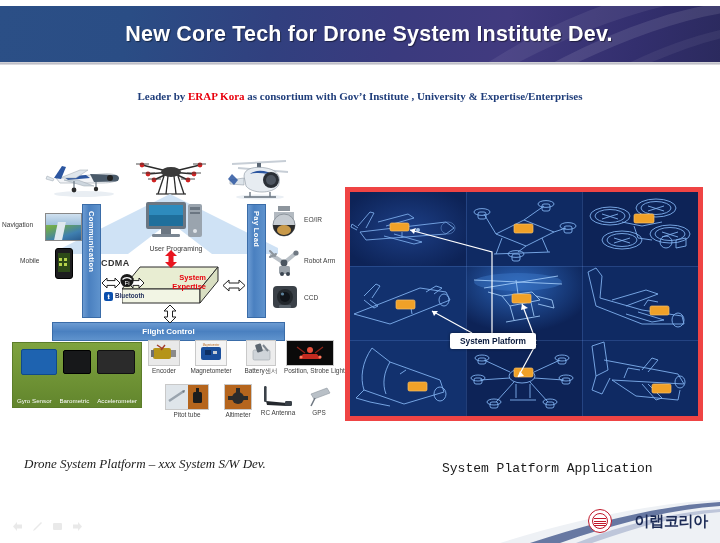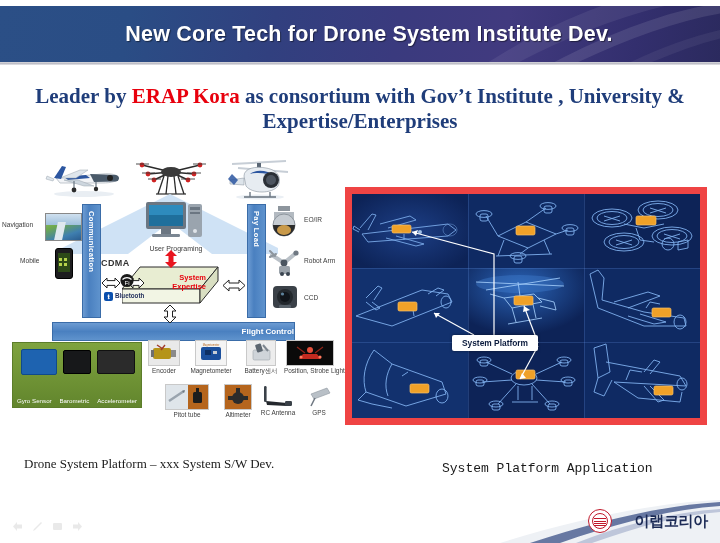--- a/index.html
+++ b/index.html
@@ -31,21 +31,21 @@
   .tb-underline{
     position:absolute;left:0;top:62px;width:720px;height:3px;
     background:linear-gradient(180deg,#d8d8dd 0%,#b9b9c2 60%,#f2f2f5 100%);
   }
 
   
   .subtitle{
     position:absolute;left:24px;top:84px;width:672px;
     text-align:center;
     font-family:"Liberation Serif", serif;
-    font-size:21px;font-weight:bold;color:#1f3d7a;
+    font-size:11px;font-weight:bold;color:#1f3d7a;
     line-height:25px;
   }
   .subtitle .hl{color:#e8000d;}
 
   
   .left-diagram{position:absolute;left:4px;top:150px;width:332px;height:275px;}
 
   .aircraft-row{position:absolute;left:0;top:0;width:332px;height:52px;}
   .ac{position:absolute;}
 
@@ -70,21 +70,21 @@
     padding-top:6px;
   }
   #bar-comm{left:78px;top:54px;height:112px;}
   #bar-pay{left:243px;top:54px;height:112px;}
 
   .flight-control{
     position:absolute;left:48px;top:172px;width:231px;height:17px;
     background:linear-gradient(180deg,#6c9bd2 0%,#4a80c0 50%,#5f93cd 100%);
     border:1px solid #3a6ca8;
     font-family:"Liberation Sans",sans-serif;font-size:8px;font-weight:bold;
-    color:#fff;text-align:right;line-height:17px;padding-left:10px;
+    color:#fff;text-align:center;line-height:17px;
   }
 
   .platform-slab{position:absolute;left:118px;top:115px;width:98px;height:44px;}
   .platform-label{
     position:absolute;left:140px;top:124px;width:62px;text-align:right;
     font-family:"Liberation Sans",sans-serif;font-size:7.5px;font-weight:bold;
     color:#e8000d;line-height:8.6px;
   }
 
   .arrow-red{position:absolute;left:160px;top:100px;width:14px;height:18px;}
@@ -156,38 +156,38 @@
   .part{position:absolute;text-align:center;}
   .part .im{margin:0 auto;border:1px solid #c9c9c9;}
   .part .cp{
     font-family:"Liberation Sans",sans-serif;font-size:6.4px;color:#3b3b3b;
     white-space:nowrap;margin-top:1px;
   }
 
   
   .right-panel{
     position:absolute;left:345px;top:187px;width:348px;height:224px;
-    background:#86efac;border:7px solid #ef4444;overflow:hidden;
+    background:#86efac;border:5px solid #ef4444;overflow:hidden;
   }
   .rp-grid{position:absolute;left:0;top:0;width:348px;height:224px;}
   .rp-cell{position:absolute;overflow:hidden;}
   .rp-cell svg{display:block;}
   .rp-divider{position:absolute;background:rgba(120,170,255,.20);}
   .sp-callout{
     position:absolute;left:100px;top:141px;width:86px;height:16px;
     background:#ffffff;border-radius:2px;
     font-family:"Liberation Sans",sans-serif;font-size:8.4px;font-weight:bold;
     color:#0b1b3d;text-align:center;line-height:16px;
     box-shadow:0 0 3px rgba(0,0,0,.5);
   }
 
   
   .cap-left{
     position:absolute;left:24px;top:456px;
-    font-family:"Liberation Serif",serif;font-size:13px;color:#1a1a1a;
+    font-family:"Liberation Serif",serif;font-size:13px;color:#1a1a1a;font-style:italic;
   }
   .cap-right{
     position:absolute;left:442px;top:461px;
     font-family:Liberation Mono, monospace;font-size:13px;color:#1a1a1a;
   }
 
   
   .footer{position:absolute;left:0;top:500px;width:720px;height:43px;overflow:hidden;background:#fff;}
   .footer-swoosh{position:absolute;right:0;top:0;}
   .logo{position:absolute;right:12px;top:9px;height:24px;display:flex;align-items:center;gap:22px;}

